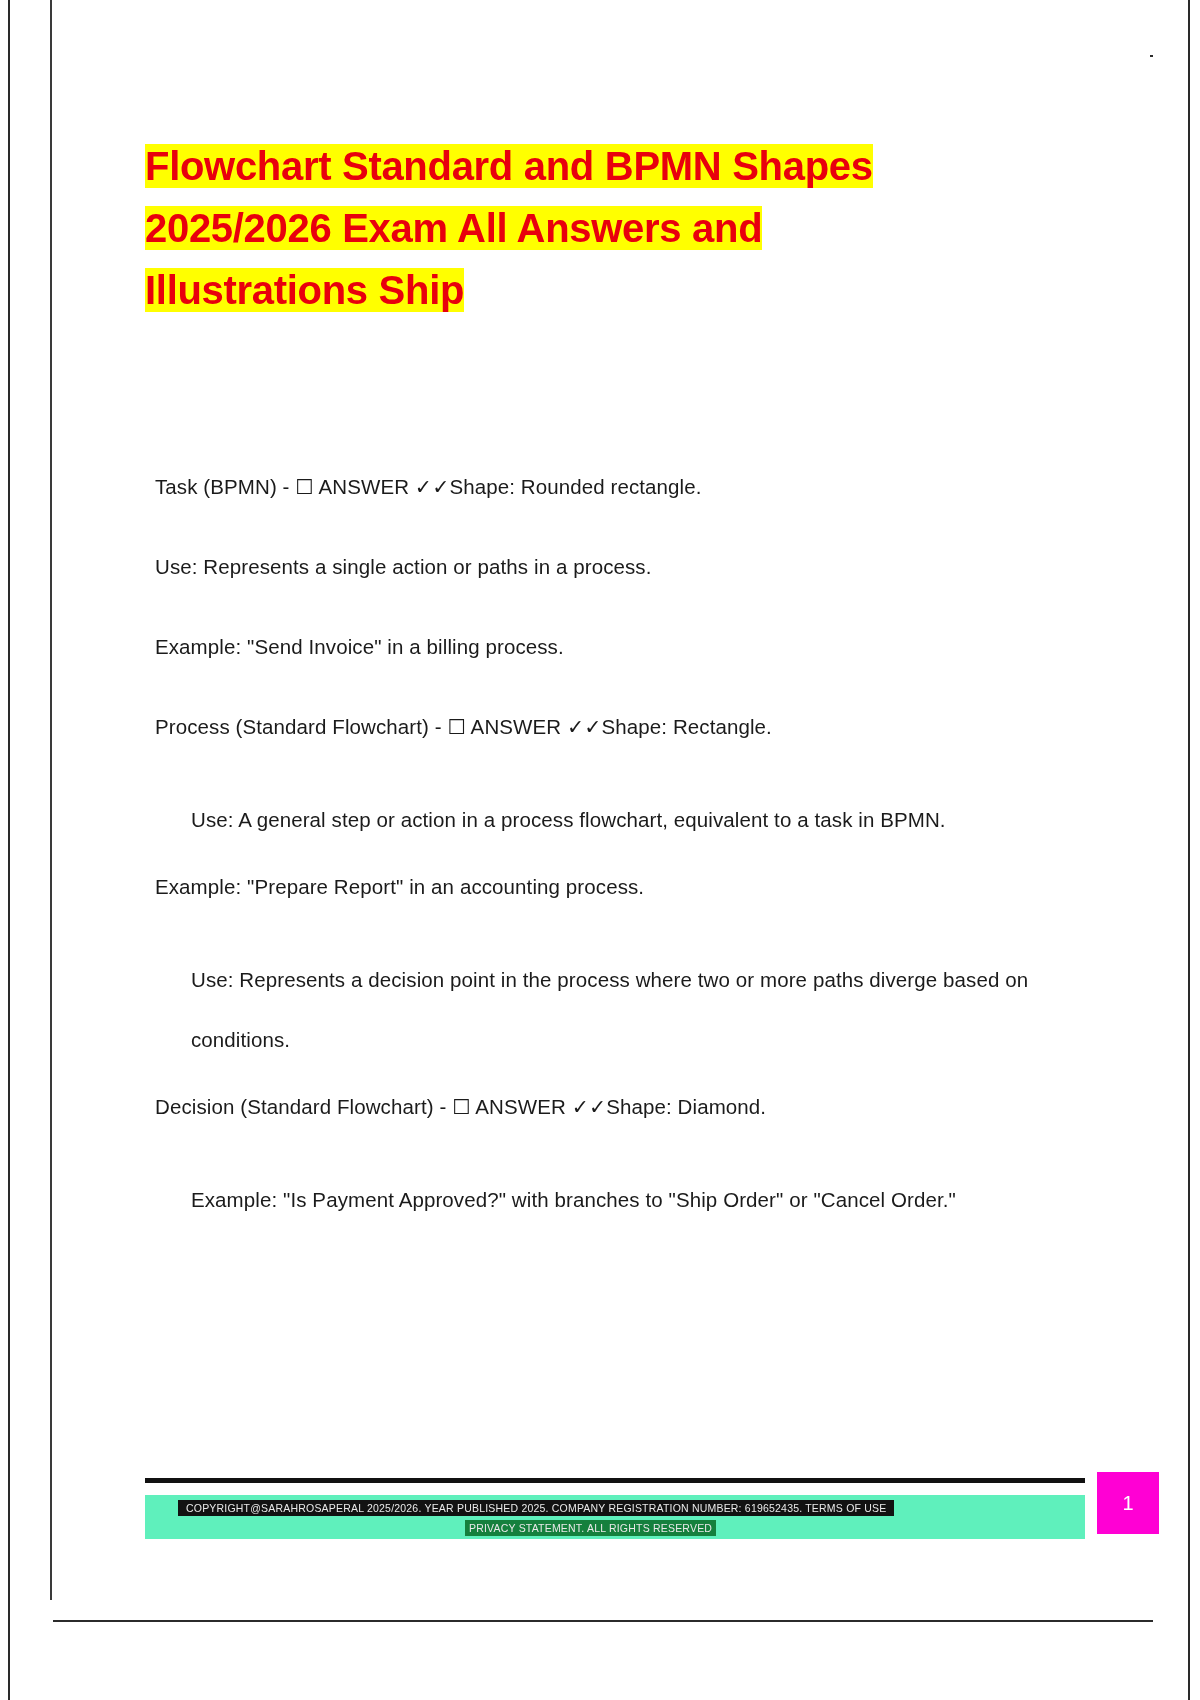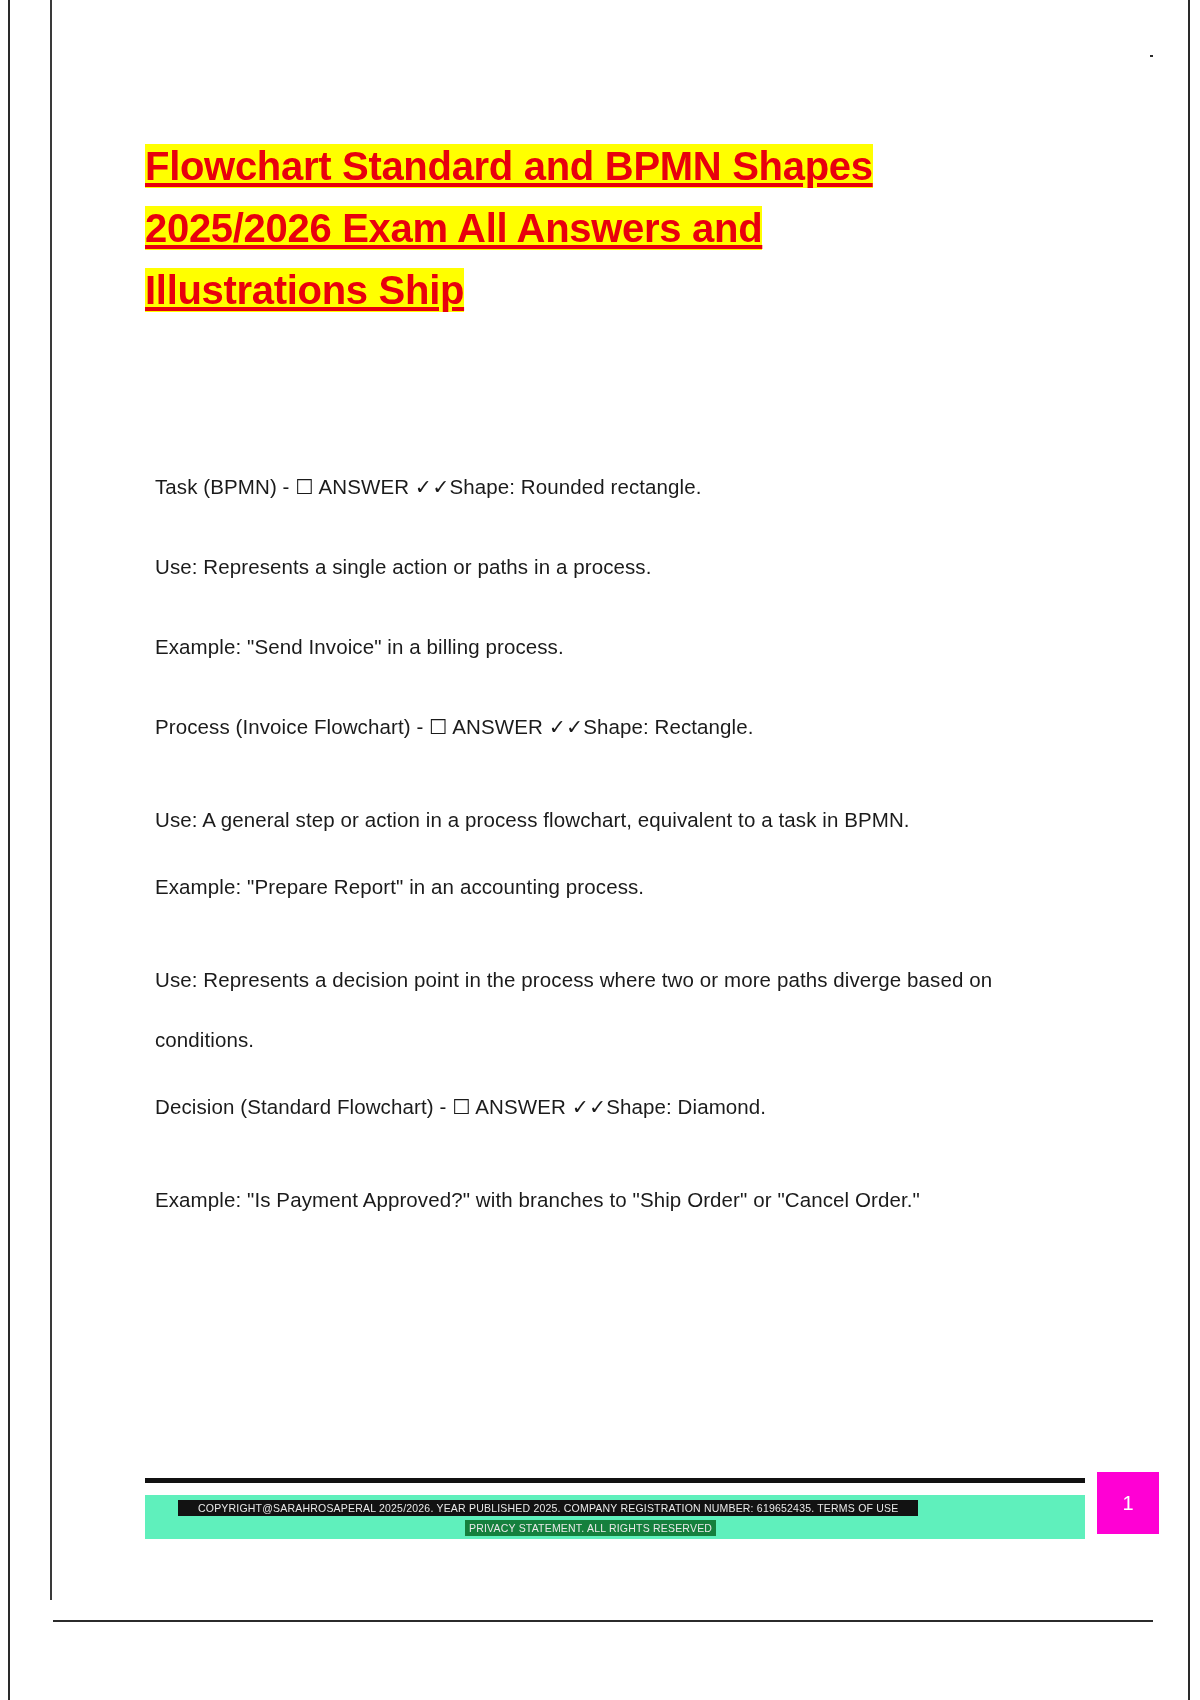--- a/index.html
+++ b/index.html
@@ -87,21 +87,20 @@
     top: 135px;
     width: 920px;
   }
   .title-line {
     display: inline;
     background: #ffff00;
     color: #e8000d;
     font-size: 40px;
     font-weight: bold;
     line-height: 62px;
-    text-decoration: underline;
     text-decoration-color: #e8000d;
     text-underline-offset: 3px;
     box-decoration-break: clone;
     -webkit-box-decoration-break: clone;
     letter-spacing: -0.3px;
     text-align: center;
   }
   .title-row { margin-bottom: 0; }
 
   
@@ -114,20 +113,21 @@
   .para {
     font-size: 20.5px;
     color: #1b1b1b;
     line-height: 33px;
     margin: 0 0 47px 0;
     letter-spacing: 0.1px;
   }
   .para.wrapline {
     line-height: 60px;
     margin-bottom: 20px;
+    margin-left: 36px;
   }
 
   
   .footer-rule {
     position: absolute;
     left: 145px;
     top: 1478px;
     width: 940px;
     height: 5px;
     background: #111111;
@@ -141,21 +141,21 @@
     background: #5ff0bc;
   }
   .footer-text-line1 {
     position: absolute;
     left: 178px;
     top: 1500px;
     background: #121212;
     color: #e9e9e9;
     font-size: 10.5px;
     letter-spacing: 0.2px;
-    padding: 2px 20px;
+    padding: 2px 8px;
     white-space: nowrap;
   }
   .footer-text-line2 {
     position: absolute;
     left: 465px;
     top: 1520px;
     background: #15803d;
     color: #e9e9e9;
     font-size: 10.5px;
     letter-spacing: 0.2px;
@@ -198,21 +198,21 @@
     </div>
     <div class="title-row">
       <span class="title-line">Illustrations Ship</span>
     </div>
   </div>
 
   <div class="body-block">
     <p class="para">Task (BPMN) - ☐ ANSWER ✓✓Shape: Rounded rectangle.</p>
     <p class="para">Use: Represents a single action or paths in a process.</p>
     <p class="para">Example: "Send Invoice" in a billing process.</p>
-    <p class="para">Process (Invoice Flowchart) - ☐ ANSWER ✓✓Shape: Rectangle.</p>
+    <p class="para">Process (Standard Flowchart) - ☐ ANSWER ✓✓Shape: Rectangle.</p>
     <p class="para wrapline">Use: A general step or action in a process flowchart, equivalent to a task in BPMN.</p>
     <p class="para">Example: "Prepare Report" in an accounting process.</p>
     <p class="para wrapline">Use: Represents a decision point in the process where two or more paths diverge based on conditions.</p>
     <p class="para">Decision (Standard Flowchart) - ☐ ANSWER ✓✓Shape: Diamond.</p>
     <p class="para wrapline">Example: "Is Payment Approved?" with branches to "Ship Order" or "Cancel Order."</p>
   </div>
 
   <div class="footer-rule"></div>
   <div class="footer-band"></div>
   <div class="footer-text-line1">COPYRIGHT@SARAHROSAPERAL 2025/2026. YEAR PUBLISHED 2025. COMPANY REGISTRATION NUMBER: 619652435. TERMS OF USE</div>

